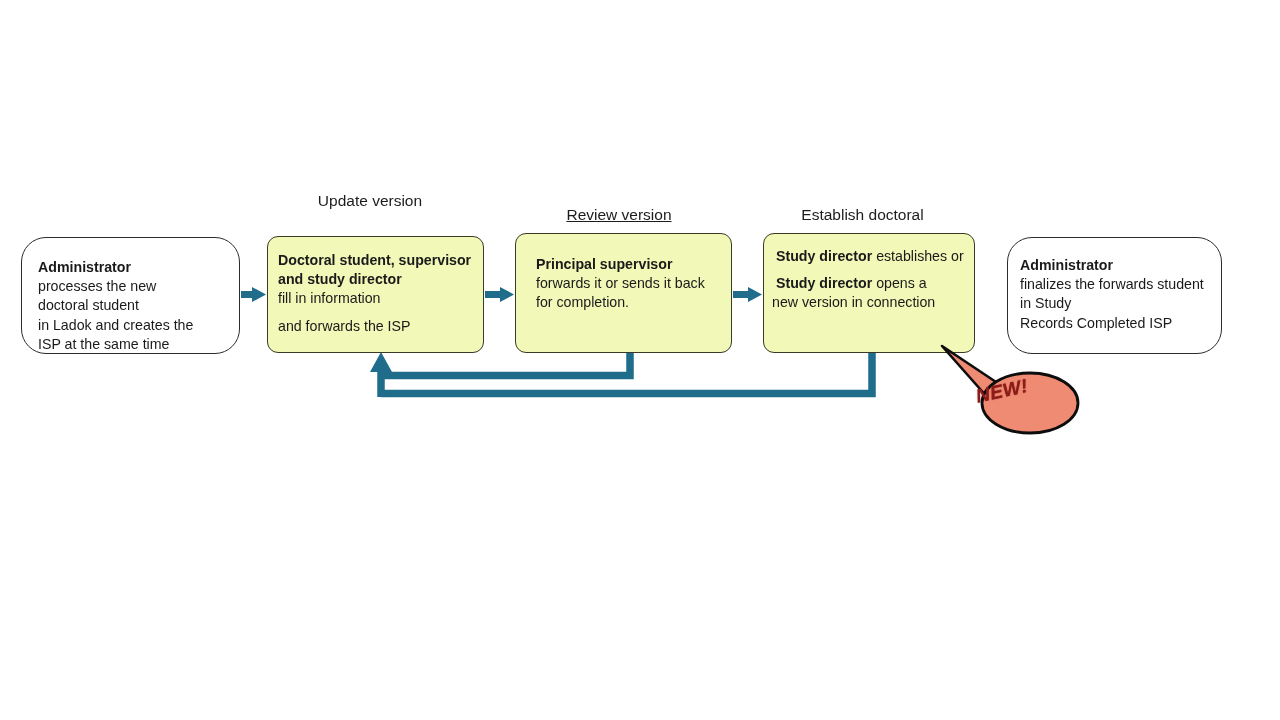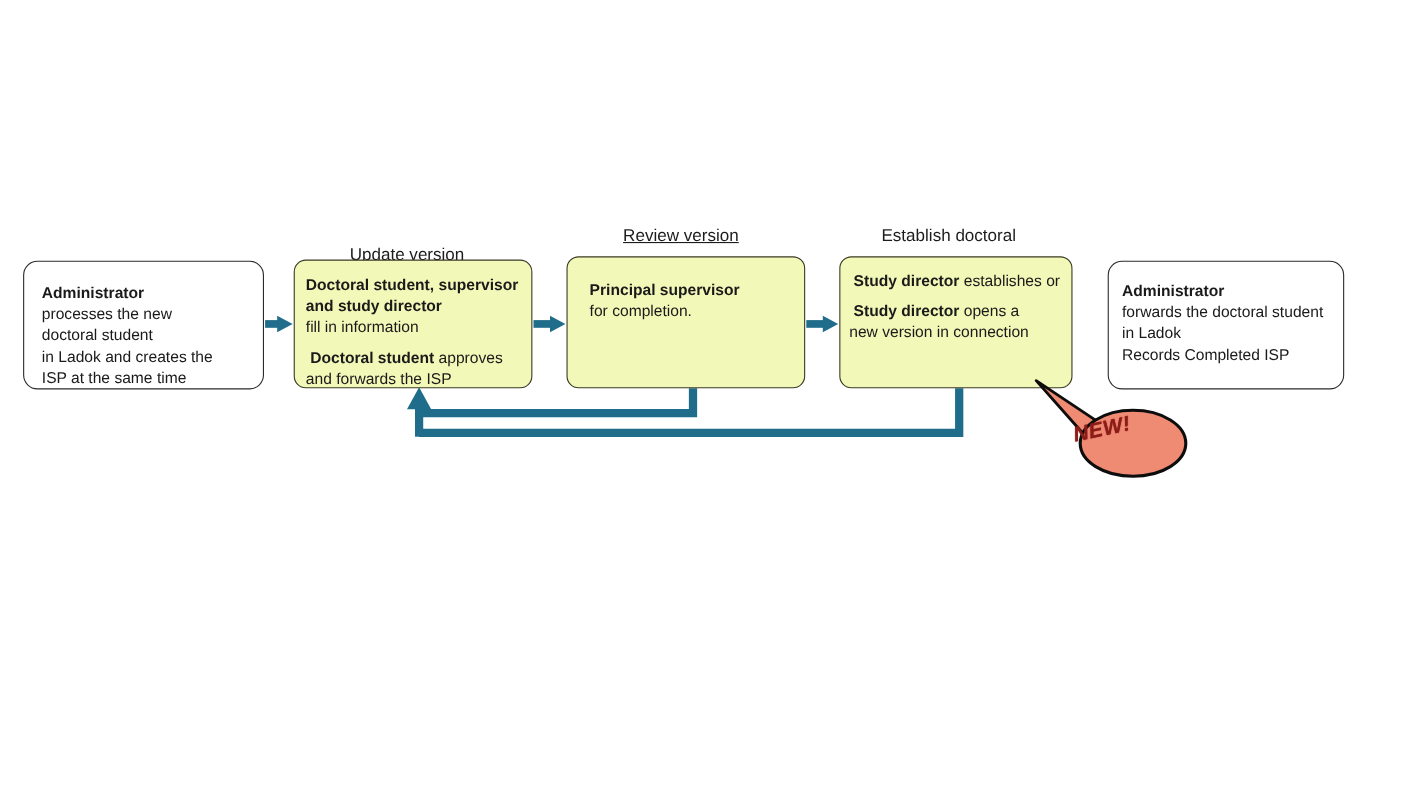--- a/index.html
+++ b/index.html
@@ -47,21 +47,21 @@
 
   
   .node {
     position: absolute;
     box-sizing: border-box;
     overflow: hidden;
   }
   .node-white {
     background: #ffffff;
     border: 1.6px solid #2b2b2b;
-    border-radius: 13px;
+    border-radius: 25px;
   }
   .node-yellow {
     background: #f2f8b7;
     border: 1.7px solid #3a3a25;
     border-radius: 11px;
   }
 
   .node-body {
     position: absolute;
     left: 0;
@@ -145,21 +145,21 @@
     <g>
       <path d="M872 353 L872 393.5 L381 393.5" stroke="#1f6c8b" stroke-width="7.5" fill="none" stroke-linejoin="miter"></path>
     </g>
 
     <g>
       <path d="M381 397 L381 369" stroke="#1f6c8b" stroke-width="7.5" fill="none"></path>
       <path d="M381 352 L392 372 L370 372 Z" fill="#1f6c8b"></path>
     </g>
   </svg>
 
-  <div class="phase-title" style="left:310px; top:223px; width:120px;">Update version</div>
+  <div class="phase-title" style="left:310px; top:192px; width:120px;">Update version</div>
   <div class="phase-title" style="left:561px; top:206px; width:116px;text-decoration:underline;">Review version</div>
   <div class="phase-title" style="left:793px; top:206px; width:139px;">Establish doctoral</div>
 
   <div class="node node-white" style="left:21px; top:237px; width:219px; height:117px;">
     <div class="node-body">
       <div class="line">
         <b>Administrator</b><span></span>
       </div>
       <div class="line">
         <b></b><span>processes the new</span>
@@ -181,33 +181,33 @@
       <div class="line">
         <b>Doctoral student, supervisor</b><span></span>
       </div>
       <div class="line">
         <b>and study director</b><span></span>
       </div>
       <div class="line">
         <b></b><span>fill in information</span>
       </div>
       <div class="para-gap"></div>
-      <div class="line indent-1">
-        <b>Doctoral student</b><span> approves</span>
-      </div>
       <div class="line">
         <b></b><span>and forwards the ISP</span>
       </div>
     </div>
   </div>
 
   <div class="node node-yellow" style="left:515px; top:233px; width:217px; height:120px;">
     <div class="node-body" style="padding-top:21px; padding-left:20px;">
       <div class="line">
         <b>Principal supervisor</b><span></span>
+      </div>
+      <div class="line">
+        <b></b><span>forwards it or sends it back</span>
       </div>
       <div class="line">
         <b></b><span>for completion.</span>
       </div>
     </div>
   </div>
 
   <div class="node node-yellow" style="left:763px; top:233px; width:212px; height:120px;">
     <div class="node-body" style="padding-top:13px; padding-left:8px;">
       <div class="line indent-1">
@@ -222,24 +222,24 @@
       </div>
     </div>
   </div>
 
   <div class="node node-white" style="left:1007px; top:237px; width:215px; height:117px;">
     <div class="node-body" style="padding-top:18px; padding-left:12px;">
       <div class="line">
         <b>Administrator</b><span></span>
       </div>
       <div class="line">
-        <b></b><span>forwards the doctoral student</span>
-      </div>
-      <div class="line">
-        <b></b><span>in Ladok</span>
+        <b></b><span>finalizes the forwards student</span>
+      </div>
+      <div class="line">
+        <b></b><span>in Study</span>
       </div>
       <div class="line">
         <b></b><span>Records Completed ISP</span>
       </div>
     </div>
   </div>
 
   <div id="new-callout">
     <svg width="170" height="100" viewBox="0 0 170 100">
 

